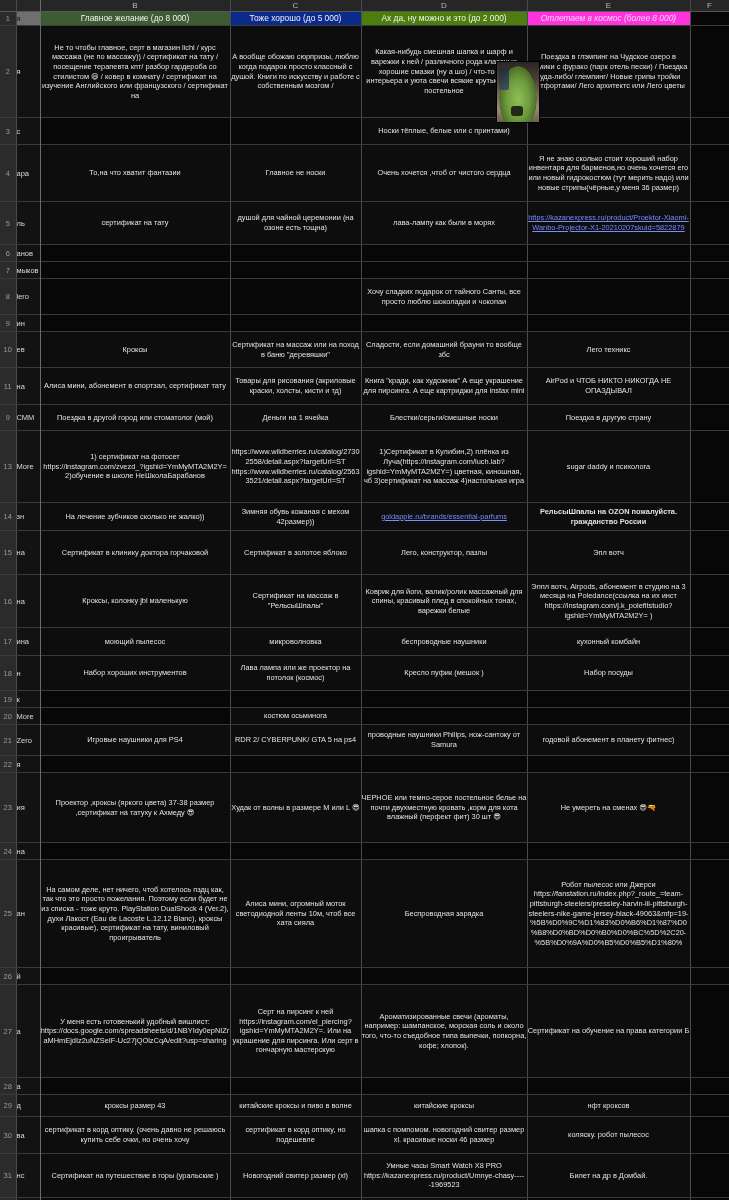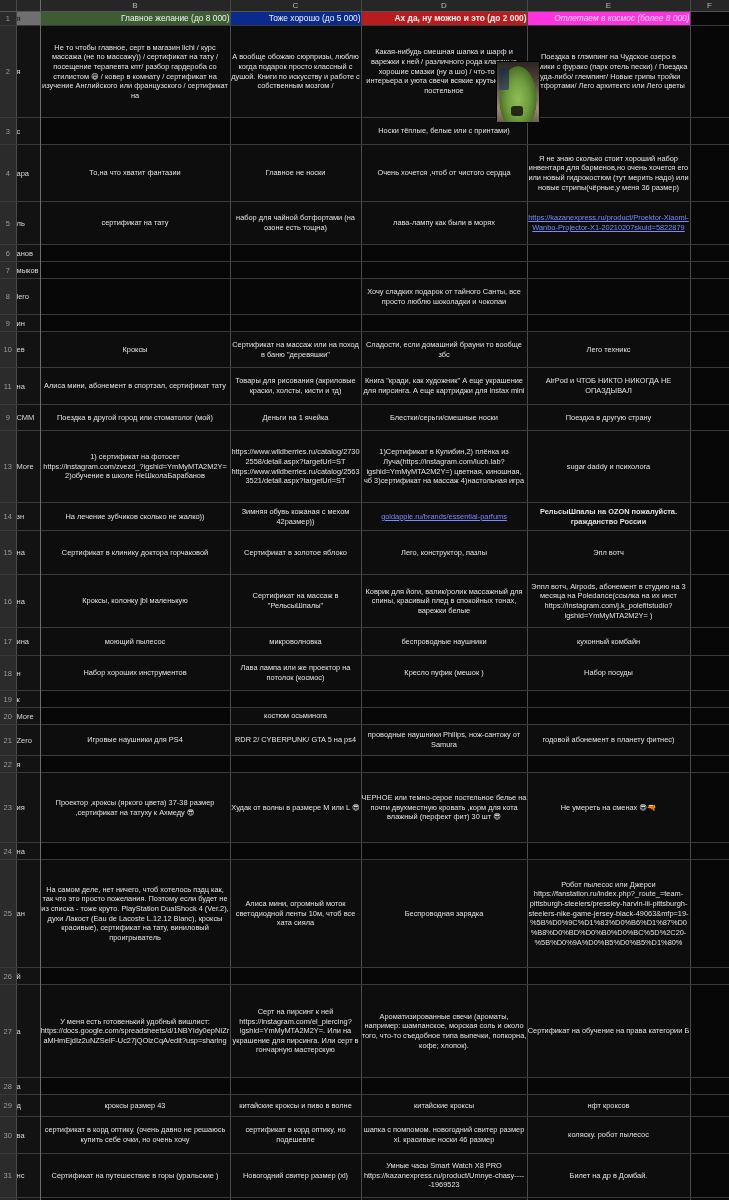--- a/index.html
+++ b/index.html
@@ -46,24 +46,24 @@
 
   td.cell{
     color:#e2e2e2;font-size:7.4px;line-height:1.30;
     text-align:center;padding:1px 2px;
     word-wrap:break-word;overflow-wrap:break-word;
   }
   td.empty{background:#070707;}
   td.fcol{background:#070707;border-right:1px solid #3a3a3a;}
 
   
-  .hb{font-size:8.4px;text-align:right;line-height:13px;height:13px;color:#f2f2f2;}
+  .hb{font-size:8.4px;text-align:center;line-height:13px;height:13px;color:#f2f2f2;}
   .hb-green{background:#3d5c33;}
   .hb-blue{background:#0a2a8c;}
-  .hb-maroon{background:#b91c1c;font-weight:bold;}
+  .hb-maroon{background:#4d7c0f;}
   .hb-magenta{background:#ff33dd;color:#f7d9f2;font-style:italic;}
 
   a.link{color:#7a8cff;text-decoration:underline;word-break:break-all;}
   .bold{font-weight:bold;}
 
   
   .photo{
     position:absolute;left:497px;top:62px;width:42px;height:60px;
     background:
       radial-gradient(ellipse at 50% 62%, #8fbf57 0%, #6f9c3e 38%, #4d6f29 62%, rgba(0,0,0,0) 63%),
@@ -142,21 +142,21 @@
           <td class="cell"><span class="">То,на что хватит фантазии</span></td>
           <td class="cell"><span class="">Главное не носки</span></td>
           <td class="cell"><span class="">Очень хочется ,чтоб от чистого сердца</span></td>
           <td class="cell"><span class="">Я не знаю сколько стоит хороший набор инвентаря для барменов,но очень хочется его или новый гидрокостюм (тут мерить надо) или новые стрипы(чёрные,у меня 36 размер)</span></td>
           <td class="fcol"></td>
         </tr>
         <tr style="height:43px">
           <td class="rownum">5</td>
           <td class="rowlabel">ль</td>
           <td class="cell"><span class="">сертификат на тату</span></td>
-          <td class="cell"><span class="">набор для чайной ботфортами (на озоне есть тощна)</span></td>
+          <td class="cell"><span class="">душой для чайной церемонии (на озоне есть тощна)</span></td>
           <td class="cell"><span class="">лава-лампу как были в морях</span></td>
           <td class="cell"><a class="link" href="#">https://kazanexpress.ru/product/Proektor-Xiaomi-Wanbo-Projector-X1-20210207skuid=5822879</a></td>
           <td class="fcol"></td>
         </tr>
         <tr style="height:17px">
           <td class="rownum">6</td>
           <td class="rowlabel">анов</td>
           <td class="cell empty"></td>
           <td class="cell empty"></td>
           <td class="cell empty"></td>

